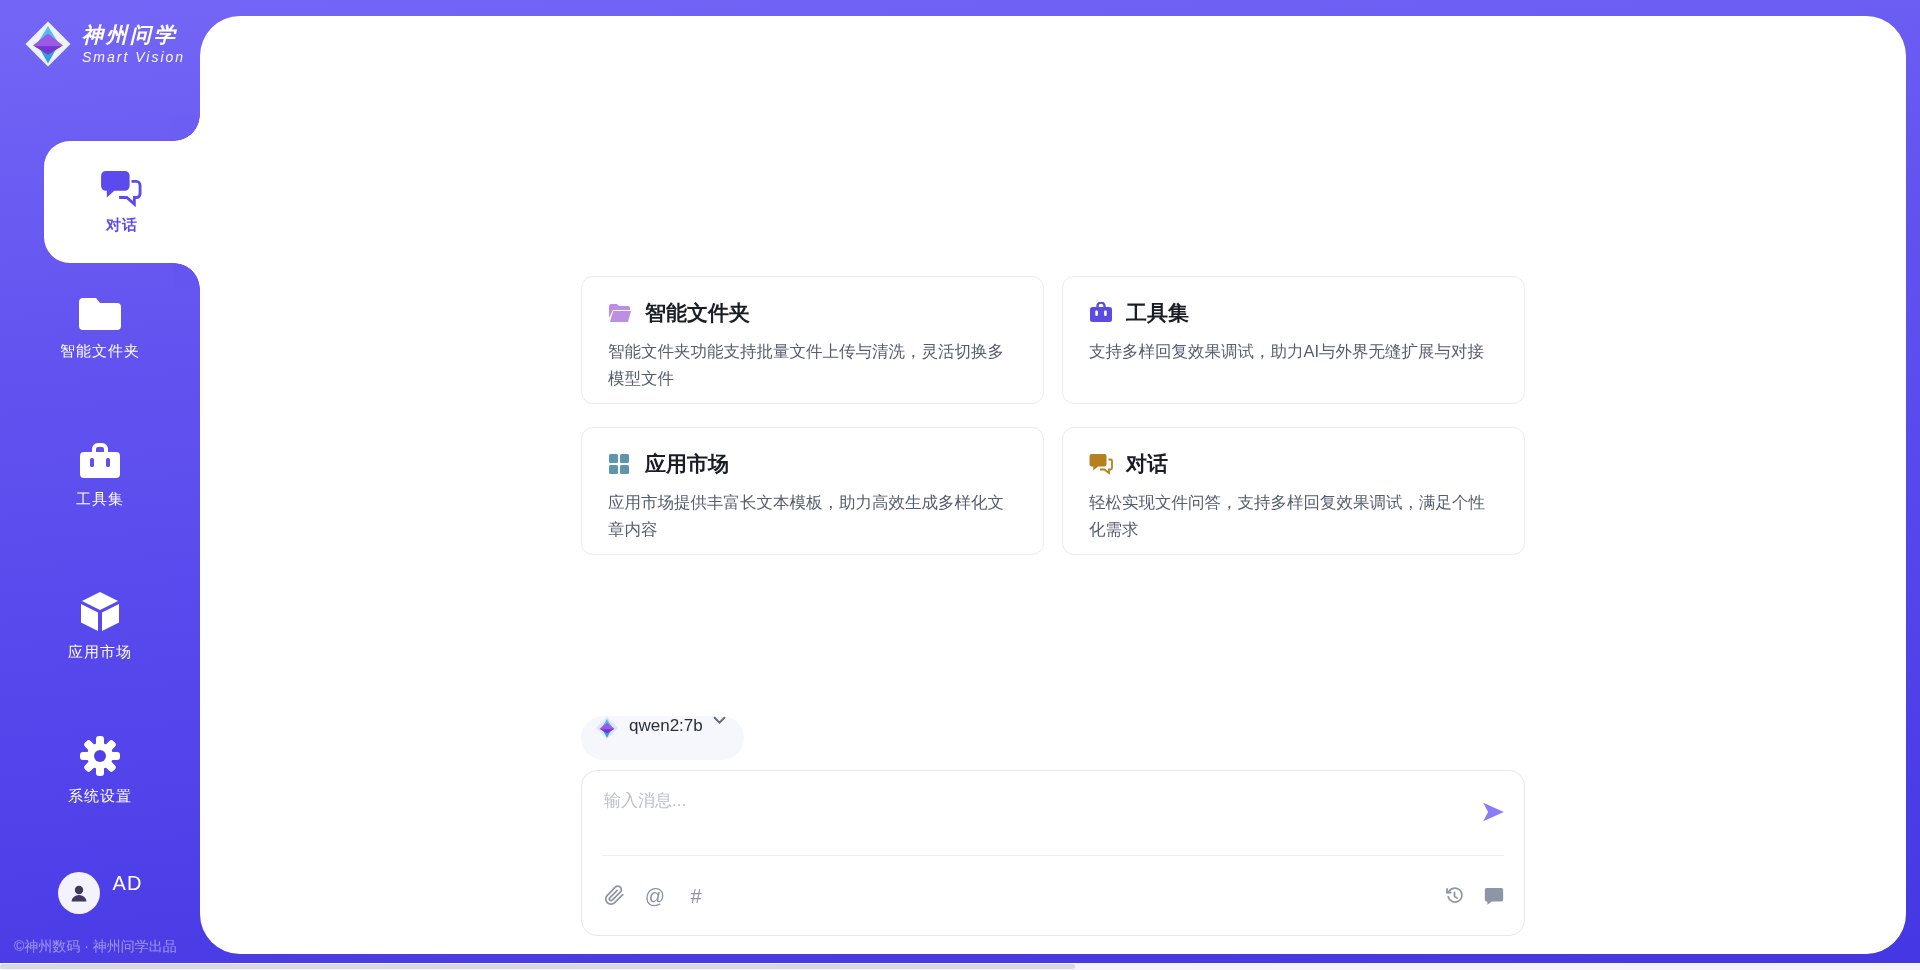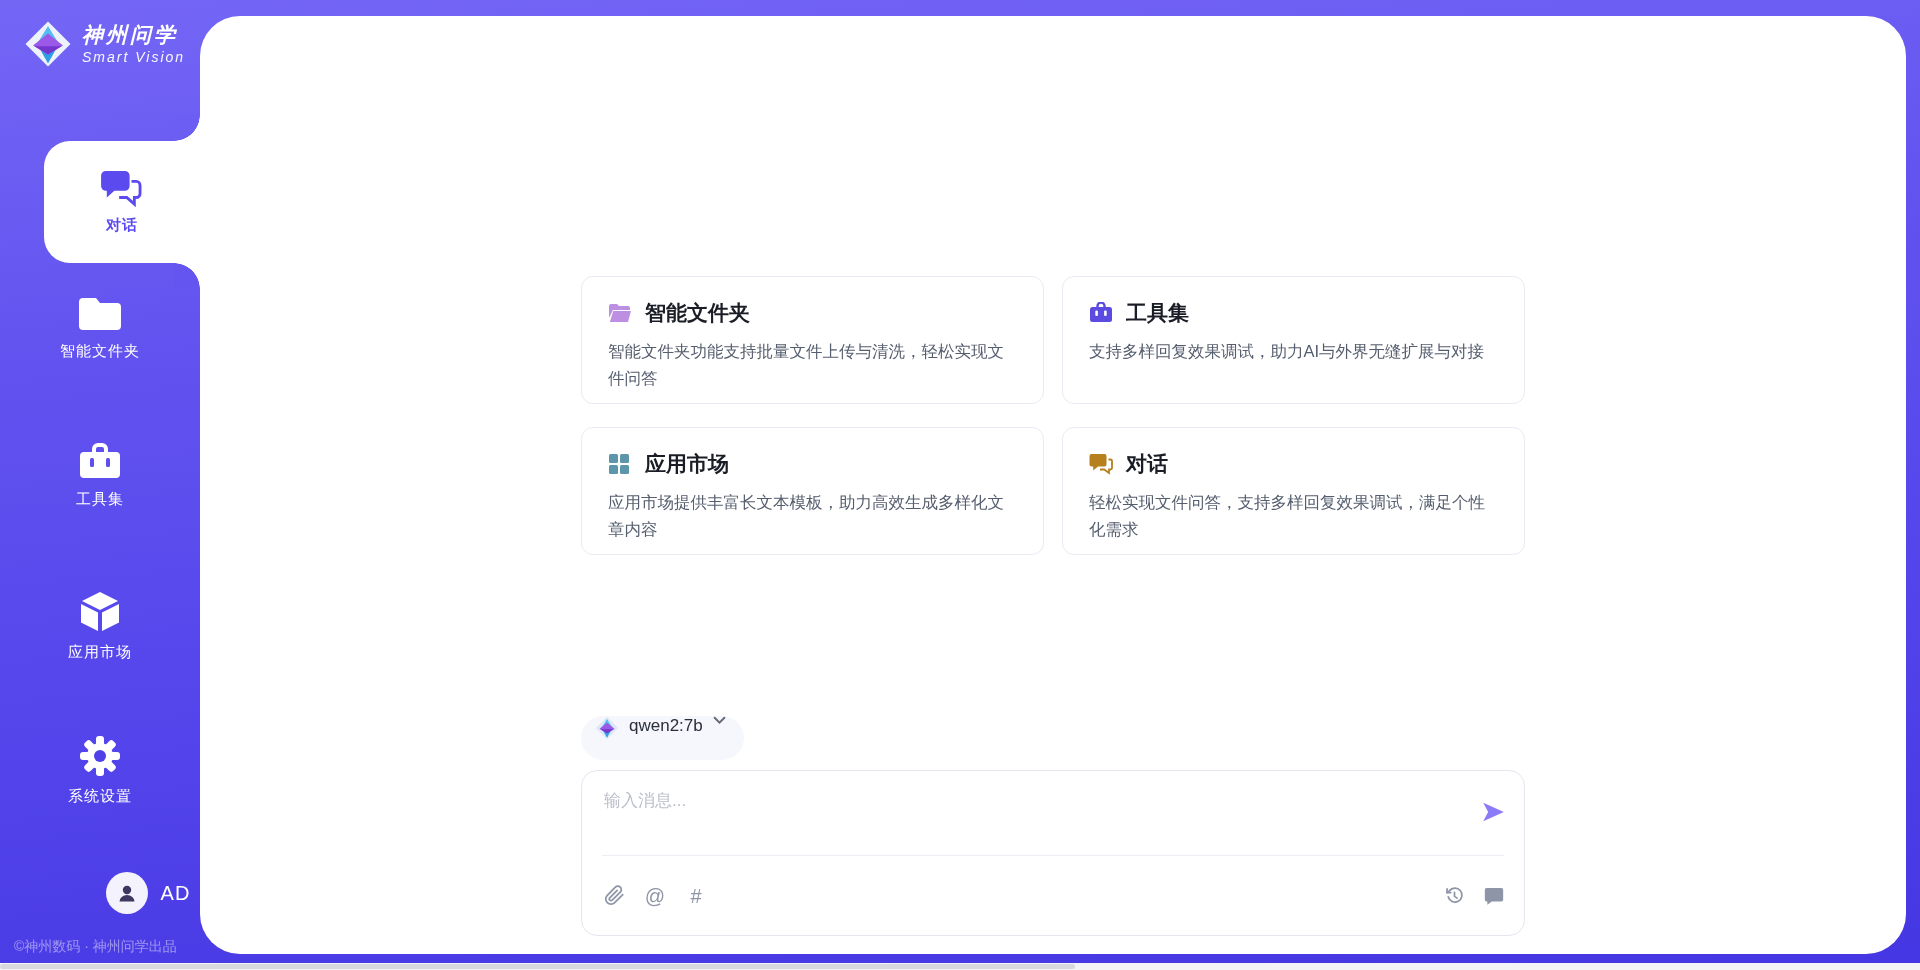--- a/index.html
+++ b/index.html
@@ -17,21 +17,21 @@
   .nav-item{position:absolute;left:0;width:200px;display:flex;flex-direction:column;align-items:center;cursor:pointer;}
   .nav-item .nav-label{font-size:15px;margin-top:9px;letter-spacing:1px;}
   .nav-active{position:absolute;left:44px;right:0;top:141px;height:122px;background:#fff;
     border-radius:26px 0 0 26px;display:flex;flex-direction:column;align-items:center;justify-content:center;
     color:#5b4aee;cursor:pointer;}
   .nav-active::before{content:"";position:absolute;right:0;top:-26px;width:26px;height:26px;
     background:radial-gradient(circle at 0 0,#6d5ef3 0 25.5px,#fff 26px);}
   .nav-active::after{content:"";position:absolute;right:0;bottom:-26px;width:26px;height:26px;
     background:radial-gradient(circle at 0 100%,#6455f0 0 25.5px,#fff 26px);}
   .nav-active .nav-label{font-size:15px;margin-top:9px;letter-spacing:1px;font-weight:600;}
-  .user-row{position:absolute;top:872px;left:0;width:200px;display:flex;align-items:center;justify-content:center;gap:13px;cursor:pointer;margin-left:48px;}
+  .user-row{position:absolute;top:872px;left:0;width:200px;display:flex;align-items:flex-start;justify-content:center;gap:13px;cursor:pointer;}
   .avatar-circle{width:42px;height:42px;border-radius:50%;background:#f4f2fd;display:flex;align-items:center;justify-content:center;}
   .user-name{font-size:20px;letter-spacing:1px;}
   .side-footer{position:absolute;bottom:14px;left:14px;font-size:14px;color:rgba(255,255,255,.45);white-space:nowrap;}
   
   .panel{position:absolute;left:200px;top:16px;right:14px;bottom:16px;background:#fff;border-radius:40px;}
   .content{position:relative;width:944px;height:100%;margin:0 auto;}
   .greeting{position:absolute;top:150px;left:0;display:flex;align-items:center;gap:22px;}
   .greeting-gem{width:80px;height:80px;}
   .greeting-title{font-size:29px;font-weight:700;color:#14161c;letter-spacing:.5px;}
   .cards{position:absolute;top:260px;left:0;width:944px;display:grid;
@@ -153,21 +153,21 @@
       <div class="card">
         <div class="card-head">
           <span class="card-icon">
             <svg width="24" height="20" viewBox="0 0 24 20">
               <path fill="#bd8fe3" d="M1 3a2 2 0 0 1 2-2h6l2 2h9a2 2 0 0 1 2 2v2H5L1 15z"></path>
               <path fill="#bd8fe3" d="M5.2 8H23l-3 11H1.9z"></path>
             </svg>
           </span>
           <span class="card-title">智能文件夹</span>
         </div>
-        <div class="card-desc">智能文件夹功能支持批量文件上传与清洗，轻松实现文件问答</div>
+        <div class="card-desc">智能文件夹功能支持批量文件上传与清洗，灵活切换多模型文件</div>
       </div>
 
       <div class="card">
         <div class="card-head">
           <span class="card-icon">
             <svg width="24" height="22" viewBox="0 0 24 22">
               <path d="M8.5 5V4a3.5 3.5 0 0 1 7 0v1" fill="none" stroke="#5b4be0" stroke-width="2.4"></path>
               <rect x="1" y="5" width="22" height="15" rx="2.5" fill="#5b4be0"></rect>
               <rect x="6.3" y="8.5" width="2.6" height="5.5" rx="1.1" fill="#fff"></rect>
               <rect x="15.1" y="8.5" width="2.6" height="5.5" rx="1.1" fill="#fff"></rect>

